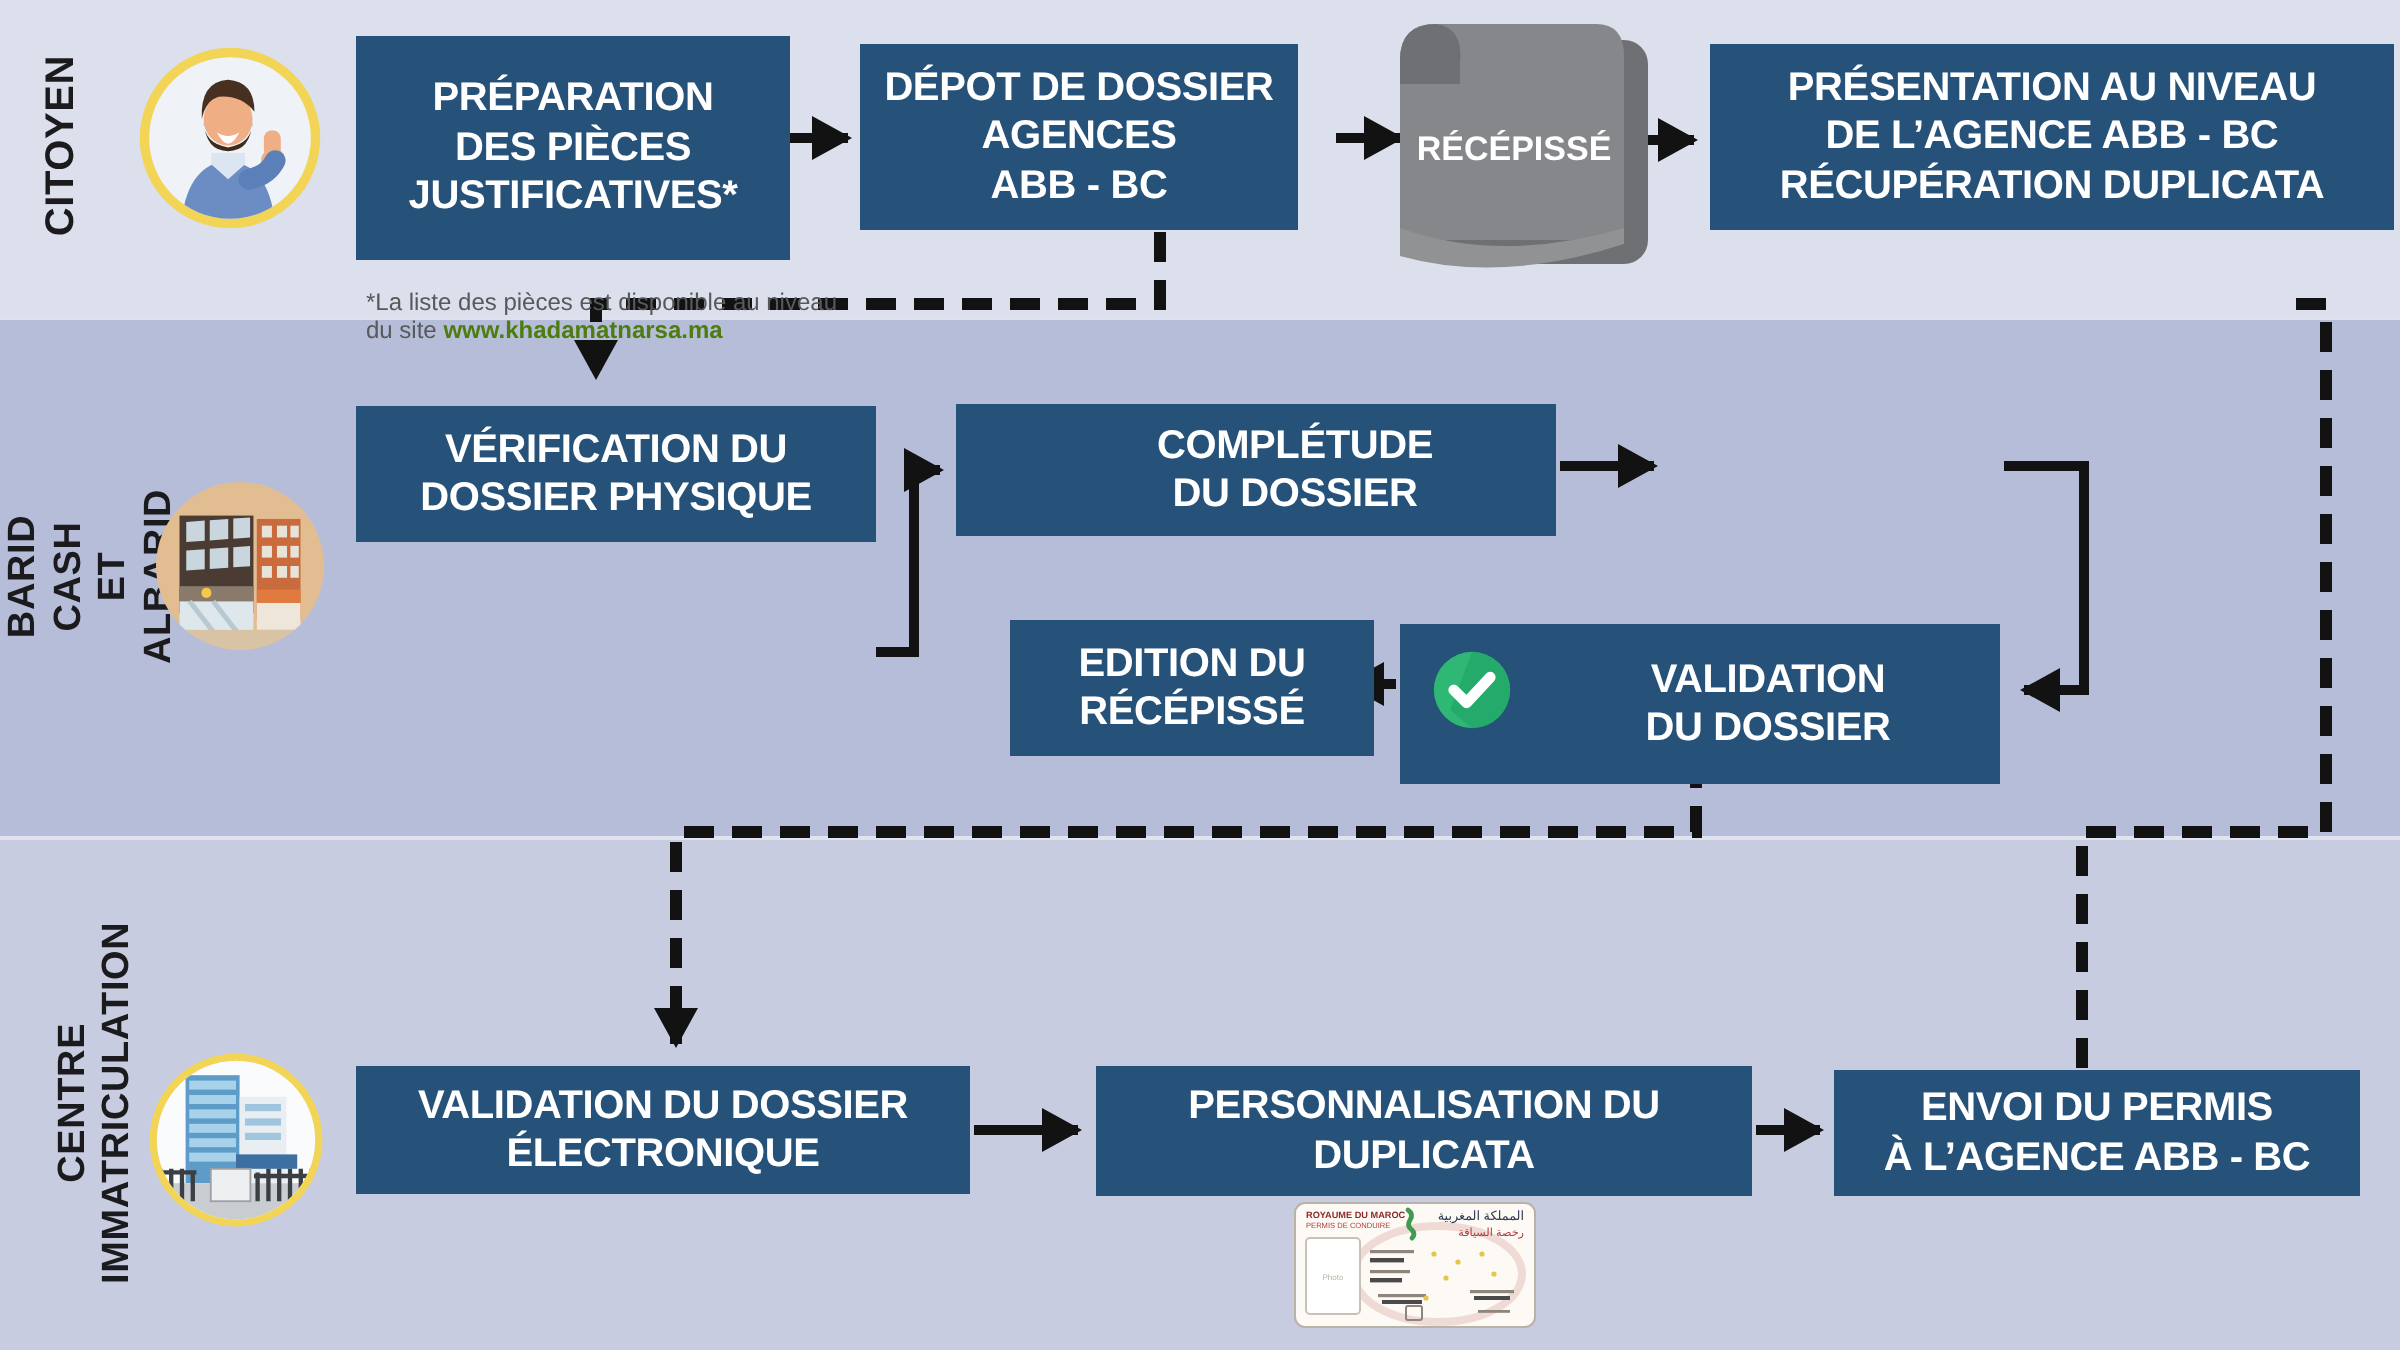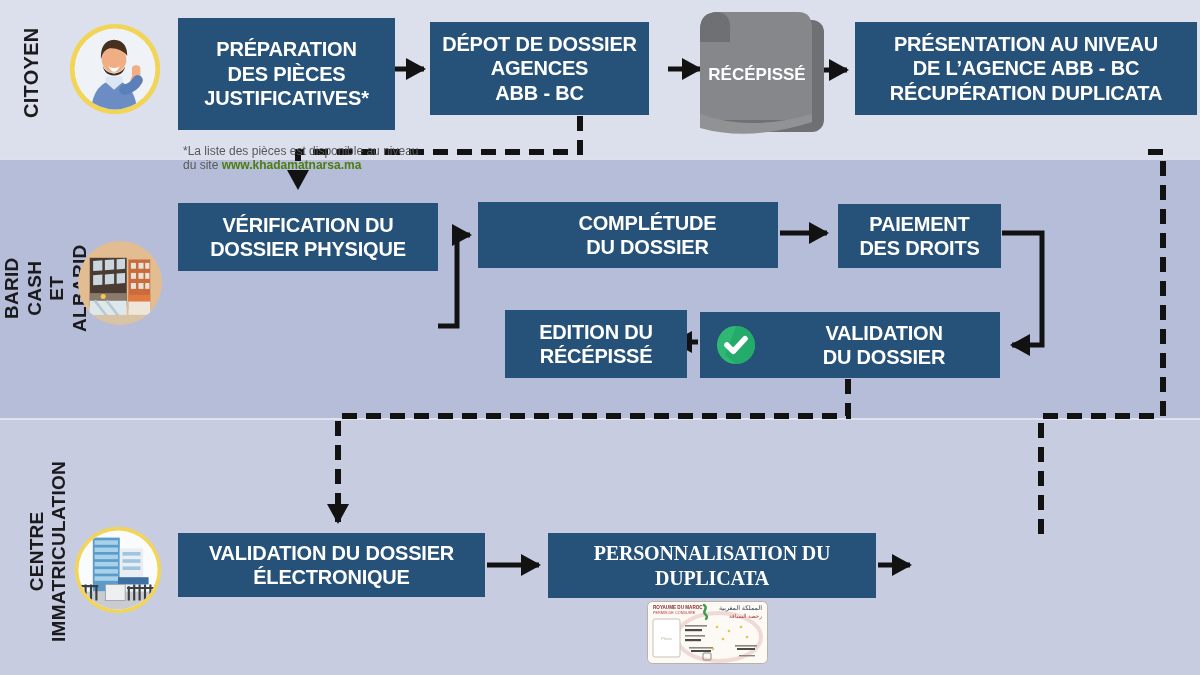--- a/index.html
+++ b/index.html
@@ -39,24 +39,24 @@
        font-size:12px;line-height:1.15;margin-top:26px;}
   #footnote .fn-url{font-weight:bold;color:#4d7c0f;}
   #scroll{position:absolute;z-index:2;left:680px;top:2px;}
   #box-notifier{left:895px;top:133px;width:246px;height:39px;background:var(--notifier-gold);
        font-size:22px;letter-spacing:1px;}
   #box-verification{left:178px;top:203px;width:260px;height:68px;}
   #box-acces{left:178px;top:294px;width:260px;height:66px;}
   #box-completude{left:478px;top:202px;width:300px;height:66px;padding-left:39px;}
   #box-paiement{left:838px;top:204px;width:163px;height:64px;}
   #box-edition{left:505px;top:310px;width:182px;height:68px;}
-  #box-validation{left:700px;top:312px;width:300px;height:66px;padding-left:68px;}
+  #box-validation{left:700px;top:312px;width:300px;height:80px;padding-left:68px;}
   #check-badge{position:absolute;left:16px;top:13px;width:40px;height:40px;}
   #box-val-elec{left:178px;top:533px;width:307px;height:64px;}
-  #box-perso{left:548px;top:533px;width:328px;height:65px;font-family:Liberation Serif, serif;}
+  #box-perso{left:548px;top:533px;width:328px;height:65px;}
   #box-envoi{left:917px;top:535px;width:263px;height:63px;}
   #license-card{position:absolute;z-index:2;left:647px;top:601px;}
 </style>
 </head>
 <body>
 
 <div id="canvas">
 
   <div class="lane" id="lane-citoyen"></div>
   <div class="lane" id="lane-agence"></div>
@@ -169,22 +169,20 @@
       <rect x="60" y="64" width="26" height="8" fill="#E07A3F"></rect>
       <rect x="60" y="72" width="26" height="16" fill="#EFE6DA"></rect>
       <rect x="0" y="88" width="100" height="12" fill="#D8C3A5"></rect>
     </g>
   </svg>
 
   <div class="box" id="box-verification">VÉRIFICATION DU
 DOSSIER PHYSIQUE</div>
   <div class="box" id="box-completude">COMPLÉTUDE
 DU DOSSIER</div>
-  <div class="box" id="box-paiement">PAIEMENT
-DES DROITS</div>
   <div class="box" id="box-edition">EDITION DU
 RÉCÉPISSÉ</div>
 
   <div class="box" id="box-validation">
     <svg id="check-badge" viewBox="0 0 44 44">
       <circle cx="22" cy="22" r="21" fill="#2EB873"></circle>
       <path d="M22,1 A21,21 0 0 1 43,22 A21,21 0 0 1 22,43 L10,33 Z" fill="#1D9E62" opacity="0.55"></path>
       <path d="M12,22 L19,29 L32,15" stroke="#FFFFFF" stroke-width="6" fill="none" stroke-linecap="round" stroke-linejoin="round"></path>
     </svg>
     <span>VALIDATION
@@ -235,20 +233,22 @@
           <line x1="60" y1="70" x2="96" y2="70"></line>
       </g>
       <rect x="36" y="66" width="22" height="18" fill="#EDEFF1" stroke="#9AA0A6"></rect>
     </g>
   </svg>
 
   <div class="box" id="box-val-elec">VALIDATION DU DOSSIER
 ÉLECTRONIQUE</div>
   <div class="box" id="box-perso">PERSONNALISATION DU
 DUPLICATA</div>
+  <div class="box" id="box-envoi">ENVOI DU PERMIS
+À L’AGENCE ABB - BC</div>
 
   <svg id="license-card" width="121" height="63" viewBox="0 0 121 63">
     <rect x="0.5" y="0.5" width="120" height="62" rx="5" fill="#FDF9F4" stroke="#B9B2A6"></rect>
     <ellipse cx="72" cy="36" rx="42" ry="24" fill="none" stroke="#F0DAD6" stroke-width="4"></ellipse>
     <text x="6" y="8" font-size="4.6" font-weight="bold" fill="#8A2B2B">ROYAUME DU MAROC</text>
     <text x="6" y="13" font-size="3.8" fill="#B03A3A">PERMIS DE CONDUIRE</text>
     <text x="115" y="9" font-size="6.4" text-anchor="end" fill="#2E3A52">المملكة المغربية</text>
     <text x="115" y="17" font-size="5.6" text-anchor="end" fill="#B03A3A">رخصة السياقة</text>
     <path d="M57,4 q3,2 1,5 q-2,3 1,5 q2,2 0,4" stroke="#3E9B4F" stroke-width="2.4" fill="none" stroke-linecap="round"></path>
     <rect x="6" y="18" width="27" height="38" rx="2" fill="#FFFFFF" stroke="#C8C2B6"></rect>

